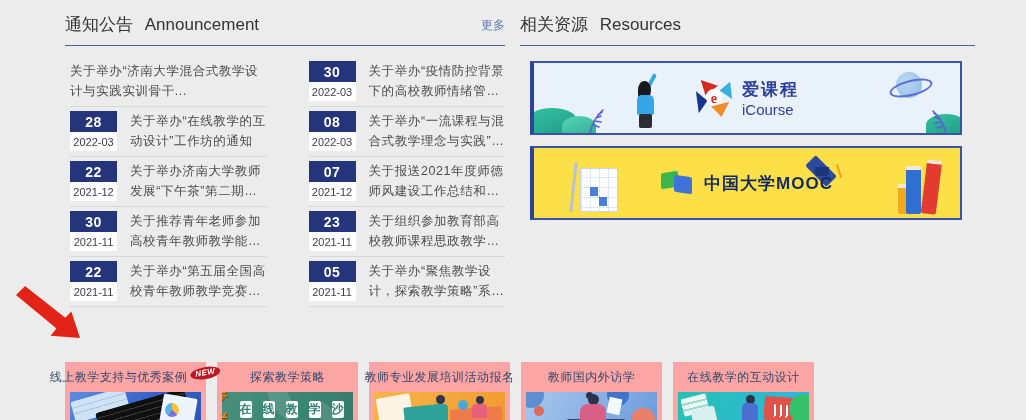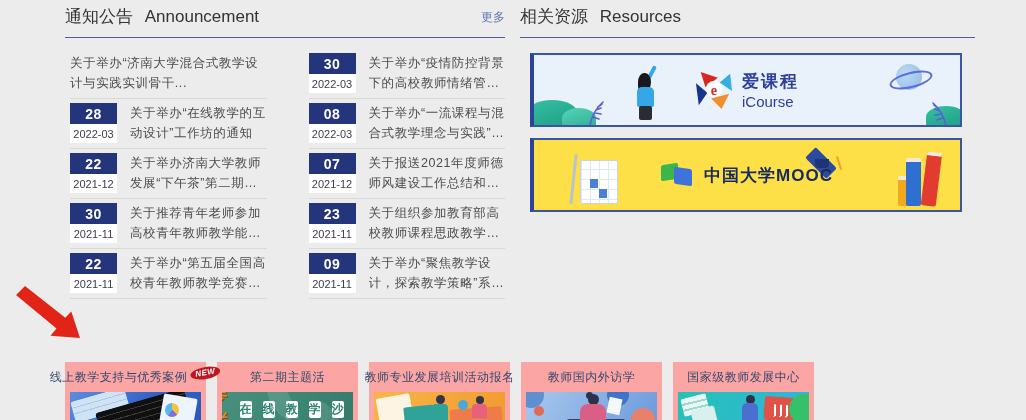--- a/index.html
+++ b/index.html
@@ -3,21 +3,21 @@
 <meta charset="utf-8">
 <style>
   html,body{margin:0;padding:0;}
   body{
     width:1026px;height:420px;position:relative;overflow:hidden;
     background:#ececec;
     font-family:"Liberation Sans","DejaVu Sans",sans-serif;
     -webkit-font-smoothing:antialiased;
   }
   
-  .sec{position:absolute;top:5px;}
+  .sec{position:absolute;top:13px;}
   .sec-header{
     display:flex;justify-content:space-between;align-items:flex-end;
     border-bottom:1px solid #4a6098;padding-bottom:9px;
   }
   .sec-title{font-size:17px;color:#333;}
   .sec-title .en{margin-left:7px;}
   .more{font-size:12px;color:#5b79b0;cursor:pointer;text-decoration:none;padding-bottom:2px;}
   
   .announcement{left:65px;width:440px;}
   .ann-columns{display:flex;gap:42px;margin-left:5px;margin-top:15px;}
@@ -247,21 +247,21 @@
       </a>
       <a class="ann-item">
         <span class="date-block">
           <span class="date-day">23</span>
           <span class="date-ym">2021-11</span>
         </span>
         <span class="ann-title">关于组织参加教育部高校教师课程思政教学能力培训...</span>
       </a>
       <a class="ann-item">
         <span class="date-block">
-          <span class="date-day">09</span>
+          <span class="date-day">05</span>
           <span class="date-ym">2021-11</span>
         </span>
         <span class="ann-title">关于举办“聚焦教学设计，探索教学策略”系列教学...</span>
       </a>
     </div>
   </div>
 </section>
 
 <section class="sec resources">
   <div class="sec-header">
@@ -347,21 +347,21 @@
     <span class="qimg qimg-1">
       <span class="q1-screen"></span>
       <span class="q1-kbd"></span>
       <span class="q1-doc"></span>
       <span class="q1-pie"></span>
     </span>
   </a>
 
   <a class="qcard">
     <span class="qtitle">
-      <span>第二期主题活</span>
+      <span>探索教学策略</span>
     </span>
     <span class="qimg qimg-2">
       <span class="q2-leaf1"></span>
       <span class="q2-leaf2"></span>
       <b class="q2-prefix" style="position:static;">专栏</b>
       <i class="q2-char" style="position:static;font-style:normal;">在</i>
       <i class="q2-char" style="position:static;font-style:normal;">线</i>
       <i class="q2-char" style="position:static;font-style:normal;">教</i>
       <i class="q2-char" style="position:static;font-style:normal;">学</i>
       <i class="q2-char" style="position:static;font-style:normal;">沙</i>
@@ -397,21 +397,21 @@
       <span class="q4-base"></span>
       <span class="q4-hairbun"></span>
       <span class="q4-head"></span>
       <span class="q4-body"></span>
       <span class="q4-paper"></span>
     </span>
   </a>
 
   <a class="qcard">
     <span class="qtitle">
-      <span>国家级教师发展中心</span>
+      <span>在线教学的互动设计</span>
     </span>
     <span class="qimg qimg-5">
       <span class="q5-card1"></span>
       <span class="q5-card2"></span>
       <span class="q5-head"></span>
       <span class="q5-body"></span>
       <span class="q5-board"></span>
       <span class="q5-circle"></span>
     </span>
   </a>

